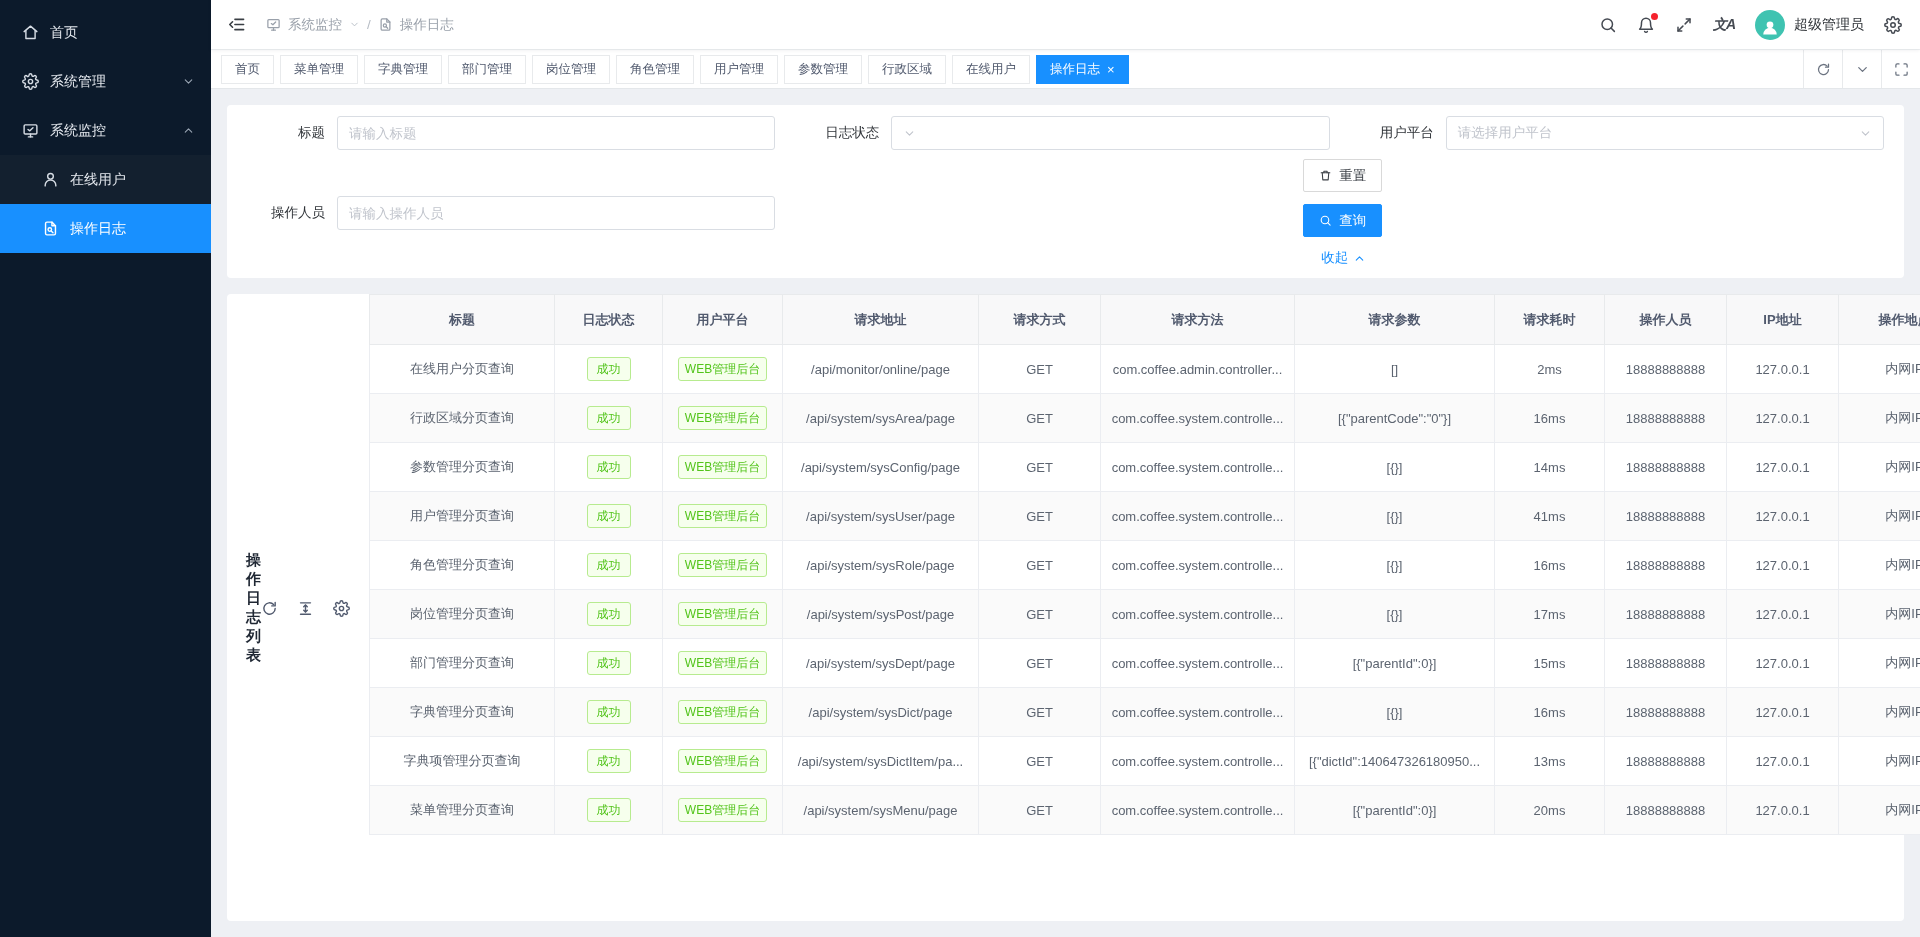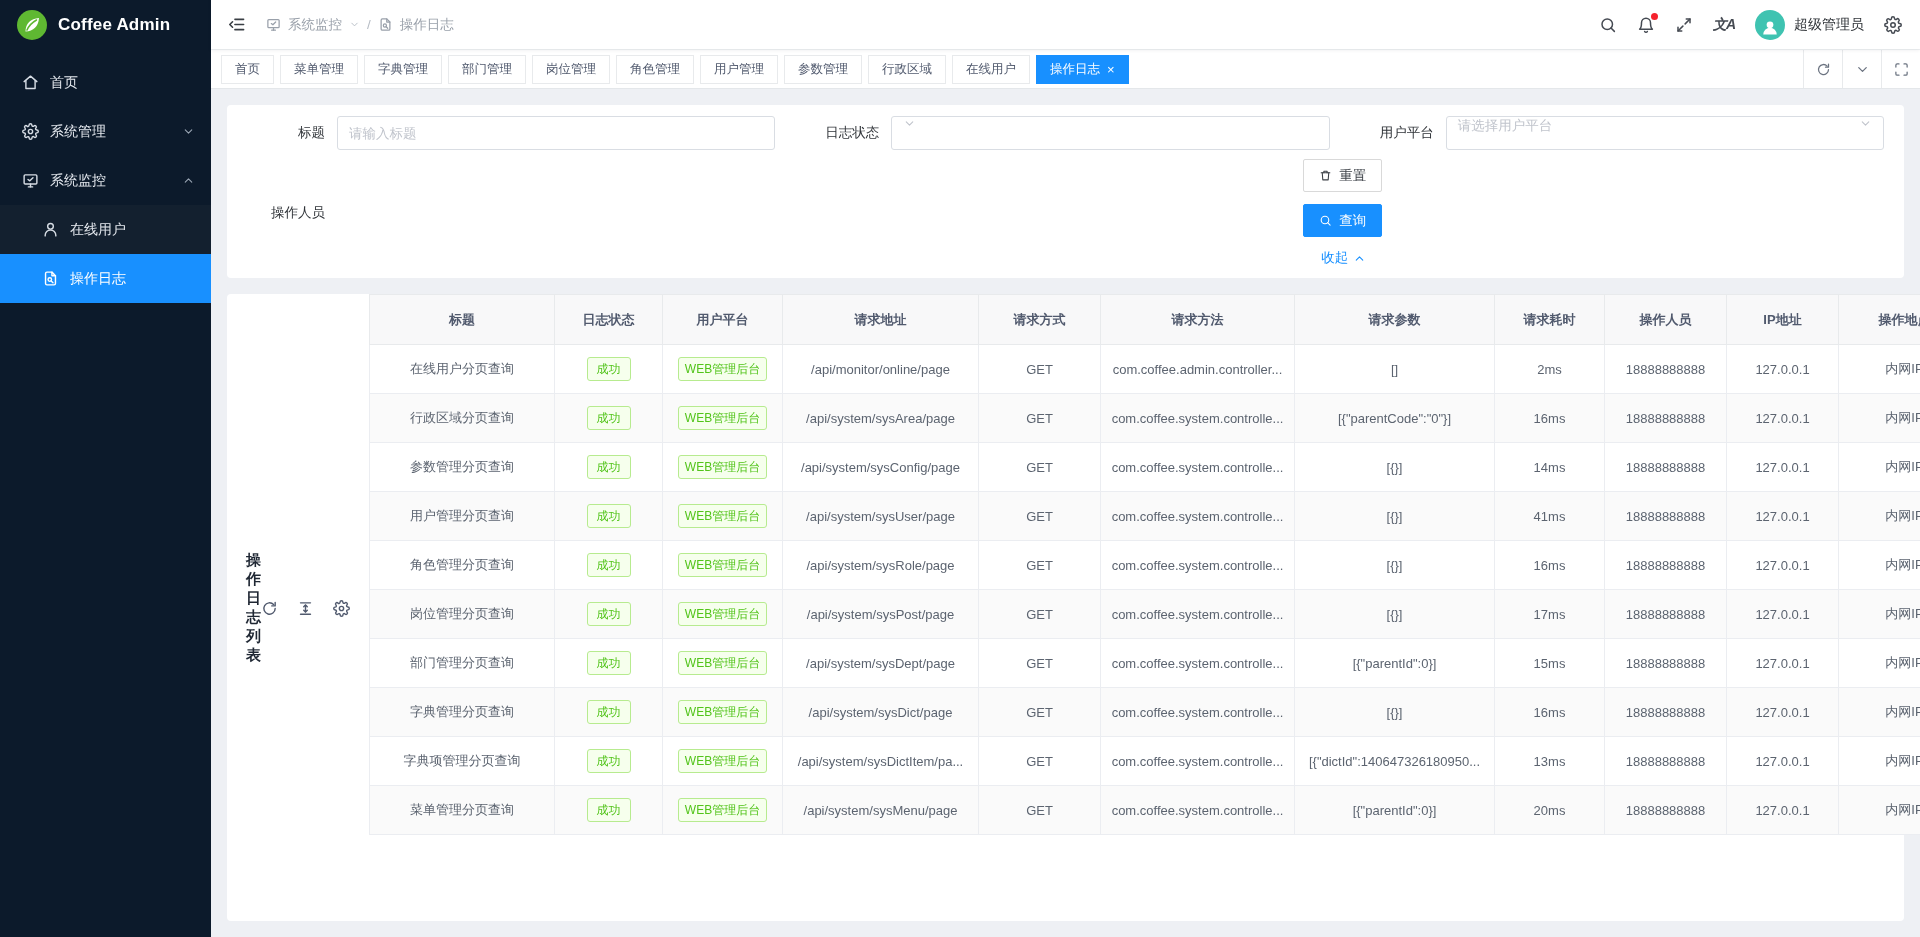--- a/index.html
+++ b/index.html
@@ -55,21 +55,21 @@
   .tab-ctrl { width:39px; display:flex; align-items:center; justify-content:center; border-left:1px solid #e8eaec; color:#6b7380; cursor:pointer; }
   .tab-ctrl svg { width:15px; height:15px; }
 
   
   .content { flex:1; min-height:0; background:#eef0f4; padding:16px 16px 0; display:flex; flex-direction:column; }
 
   .search-card { background:#fff; border-radius:4px; padding:11px 20px 11px; }
   .form-grid { display:grid; grid-template-columns:1fr 1fr 1fr; column-gap:26px; row-gap:9px; }
   .field { display:flex; align-items:center; }
   .field-label { width:78px; text-align:right; margin-right:12px; font-size:13.5px; color:#2f3338; flex-shrink:0; }
-  .field-control { flex:1; height:34px; border:1px solid #d9dde3; border-radius:3px; background:#fff; display:flex; padding:0 11px; }
+  .field-control { flex:1; height:34px; border:1px solid #d9dde3; border-radius:3px; background:#fff; display:flex; align-items:center; padding:0 11px; }
   .field-control input { border:none; outline:none; width:100%; font-size:13.5px; font-family:inherit; color:#333; }
   .field-control input::placeholder { color:#c0c4cc; }
   .select-text { flex:1; color:#c0c4cc; font-size:13.5px; }
   .sel-chev { width:13px; height:13px; color:#c0c4cc; }
   .sel-chev svg { width:100%; height:100%; }
   .form-actions { grid-column:2 / 4; display:flex; align-items:center; justify-content:flex-end; gap:12px;flex-direction:column; }
   .btn { height:33px; padding:0 15px; border-radius:2px; font-size:13.5px; display:inline-flex; align-items:center; gap:7px; cursor:pointer; font-family:inherit; }
   .btn svg { width:13px; height:13px; }
   .btn-reset { background:#fff; border:1px solid #d9d9d9; color:#3a3f45; }
   .btn-query { background:#1890ff; border:1px solid #1890ff; color:#fff; }
@@ -106,28 +106,20 @@
   .page-ellipsis { background:transparent; color:#9aa0a9; letter-spacing:1px; }
   .page-size { height:30px; border:1px solid #dcdfe6; border-radius:4px; background:#fff; display:flex; align-items:flex-start; gap:10px; padding:0 10px; cursor:pointer; }
   .page-size .sel-chev { width:12px; height:12px; }
   .jump-label { margin-left:4px; }
   .jump-input { width:50px; height:30px; border:1px solid #dcdfe6; border-radius:4px; outline:none; font-family:inherit; font-size:13px; text-align:center; color:#333; }
 </style>
 </head>
 <body>
 
 <aside class="sidebar">
-  <div class="logo-row">
-    <svg class="logo-circle" viewBox="0 0 32 32">
-      <circle cx="16" cy="16" r="15" fill="#5fb832"></circle>
-      <path d="M9.5 22.5 C9.5 14.5 14.5 9.8 23 9 C22.3 17.5 17.5 22.2 9.5 22.5 Z" fill="#ffffff"></path>
-      <path d="M11 21 C13 16.5 16 13.5 20.5 11" stroke="#5fb832" stroke-width="1.6" fill="none" stroke-linecap="round"></path>
-    </svg>
-    <span class="logo-text">Coffee Admin</span>
-  </div>
   <nav class="menu" id="sidebar-menu">
       <div class="menu-item">
         <span class="mi-icon">
           <svg viewBox="0 0 24 24" fill="none" stroke="currentColor" stroke-width="2" stroke-linecap="round" stroke-linejoin="round">
             <path d="M3 10.8 12 3l9 7.8"></path>
             <path d="M5.5 9.5V20.5h13V9.5"></path>
           </svg>
         </span>
         <span class="mi-label">首页</span>
       </div>
@@ -349,20 +341,23 @@
             <span class="select-text">请选择用户平台</span>
             <span class="sel-chev">
                 <svg viewBox="0 0 24 24" fill="none" stroke="currentColor" stroke-width="2" stroke-linecap="round" stroke-linejoin="round">
                   <path d="m6 9 6 6 6-6"></path>
                 </svg>
               </span>
           </div>
         </div>
         <div class="field">
           <label class="field-label">操作人员</label>
+          <div class="field-control">
+            <input placeholder="请输入操作人员" style="">
+          </div>
         </div>
         <div class="form-actions">
           <button class="btn btn-reset">
             <span class="i" id="ic-reset">
                 <svg viewBox="0 0 24 24" fill="none" stroke="currentColor" stroke-width="2" stroke-linecap="round" stroke-linejoin="round" style="width: 13px; height: 13px;">
                   <path d="M4 7h16"></path>
                   <path d="M9 7V4h6v3"></path>
                   <path d="m6 7 1 13h10l1-13"></path>
                 </svg>
               </span>

